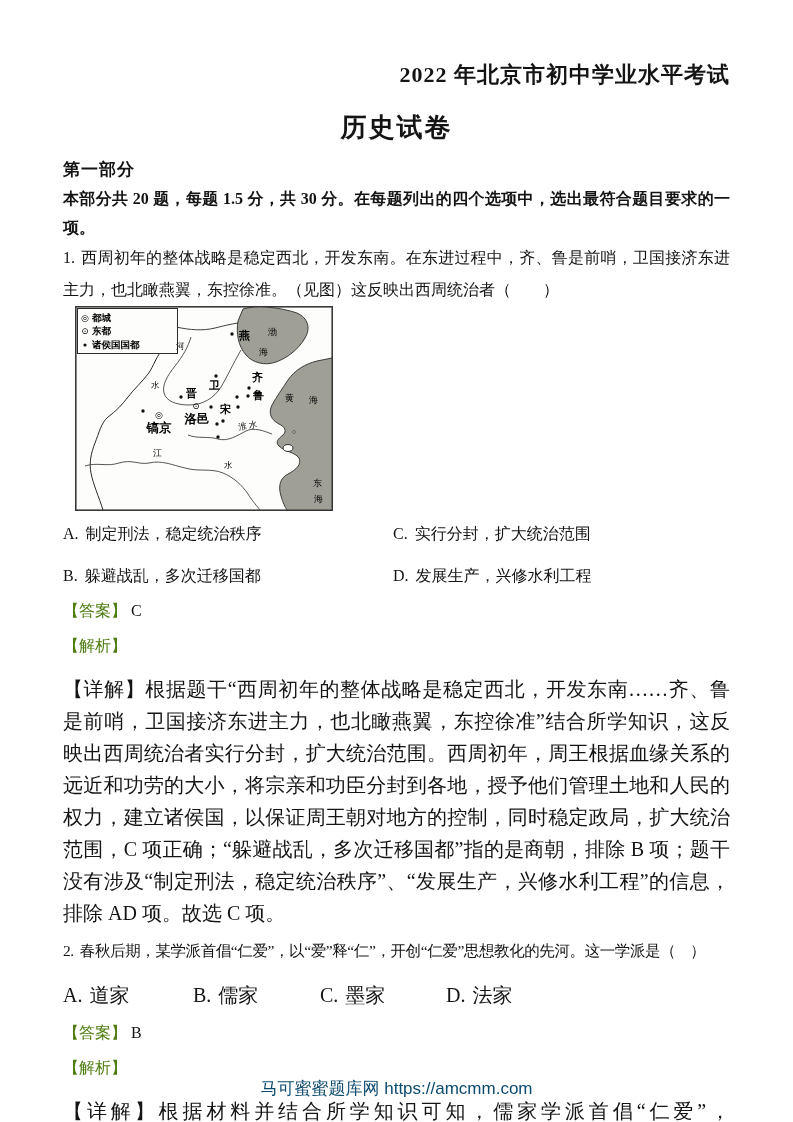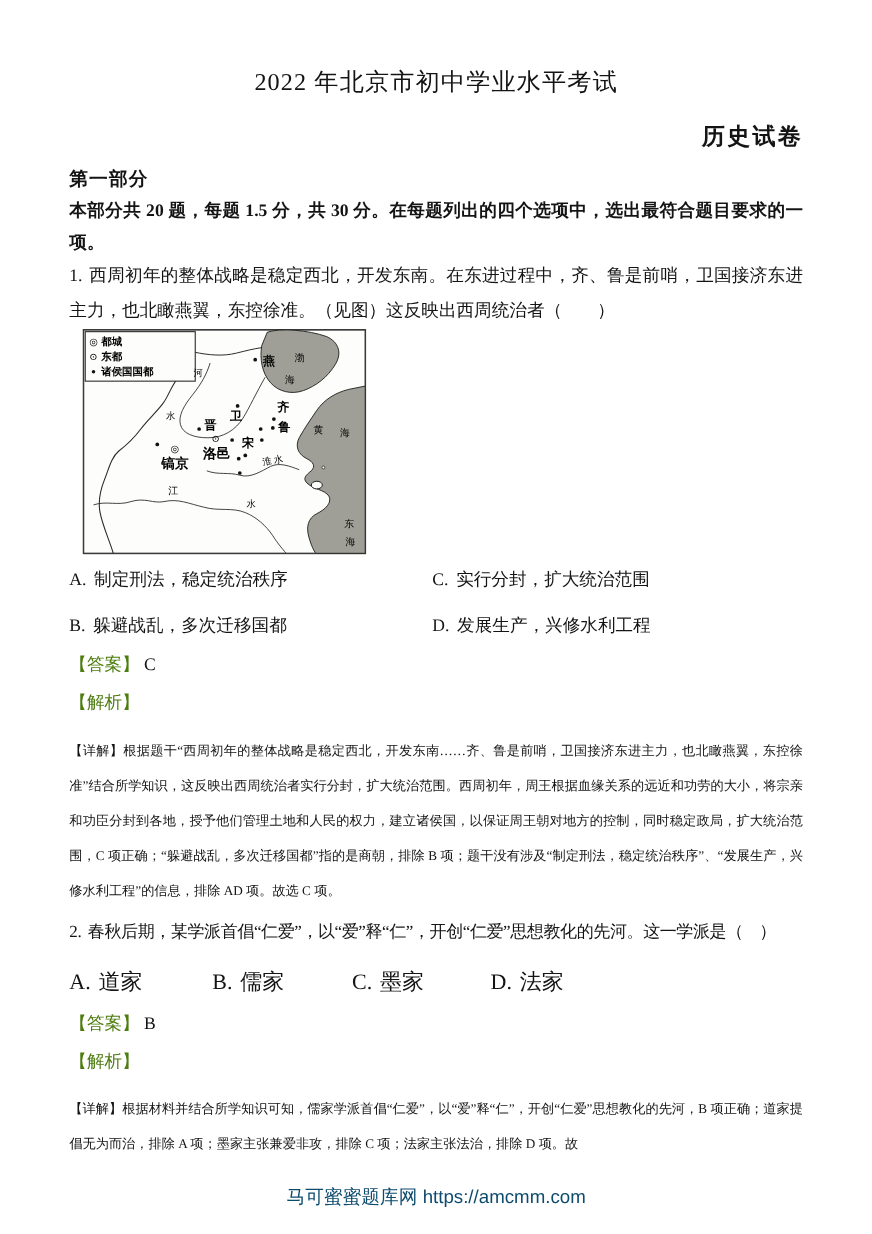--- a/index.html
+++ b/index.html
@@ -1,33 +1,33 @@
 <!DOCTYPE html>
 <html><head>
 <meta charset="utf-8">
 <style>
   html,body{margin:0;padding:0;background:#fff;}
   .page{position:relative;width:793px;height:1122px;background:#ffffff;overflow:hidden;
         font-family:"Liberation Serif","DejaVu Serif",serif;color:#141414;}
   .content{position:absolute;left:63px;top:60px;width:667px;}
-  .title{font-size:22px;font-weight:normal;text-align:center;margin:0 0 20px 0;letter-spacing:1px;}
-  .subject{font-size:21px;font-weight:bold;text-align:right;margin:0 0 13px 0;letter-spacing:2px;}
+  .title{font-size:22px;font-weight:bold;text-align:right;margin:0 0 20px 0;letter-spacing:1px;}
+  .subject{font-size:26px;font-weight:bold;text-align:center;margin:0 0 13px 0;letter-spacing:2px;}
   .section{font-size:17px;font-weight:bold;text-align:left;margin:0 0 3px 0;letter-spacing:1px;}
   .instructions{font-size:16px;font-weight:bold;line-height:29px;text-align:justify;margin:0;}
   .stem{font-size:16px;line-height:32px;text-align:justify;margin:0;}
   .stem .qnum{margin-right:6px;}
   .map-wrap{margin:0 0 0 12px;width:258px;height:205px;}
   svg text{font-family:"Liberation Serif","DejaVu Serif",serif;}
   .opts-2col{display:grid;grid-template-columns:330px 1fr;row-gap:21px;font-size:16px;margin-top:13px;}
   .opts-4col{display:grid;grid-template-columns:130px 127px 126px 1fr;font-size:20px;margin-top:15px;}
   .opt .okey{margin-right:7px;}
   .meta-row{font-size:16px;margin:14px 0;}
   .blue{color:#4d7c0f;}
   .ans-val{margin-left:4px;font-family:"Liberation Serif",serif;}
-  .detail{font-size:12px;line-height:32px;text-align:justify;margin:16px 0 6px 0;}
+  .detail{font-size:20px;line-height:32px;text-align:justify;margin:16px 0 6px 0;}
   .q2stem{white-space:nowrap;font-size:15.5px;letter-spacing:-0.4px;line-height:32px;margin-top:2px;}
   .footer{position:absolute;left:0;right:0;bottom:22px;text-align:center;
           font-family:"Liberation Sans","DejaVu Sans",sans-serif;font-size:17px;color:#0c4a6e;}
 </style>
 </head>
 <body>
 
 <div class="page">
   <div class="content">
 

